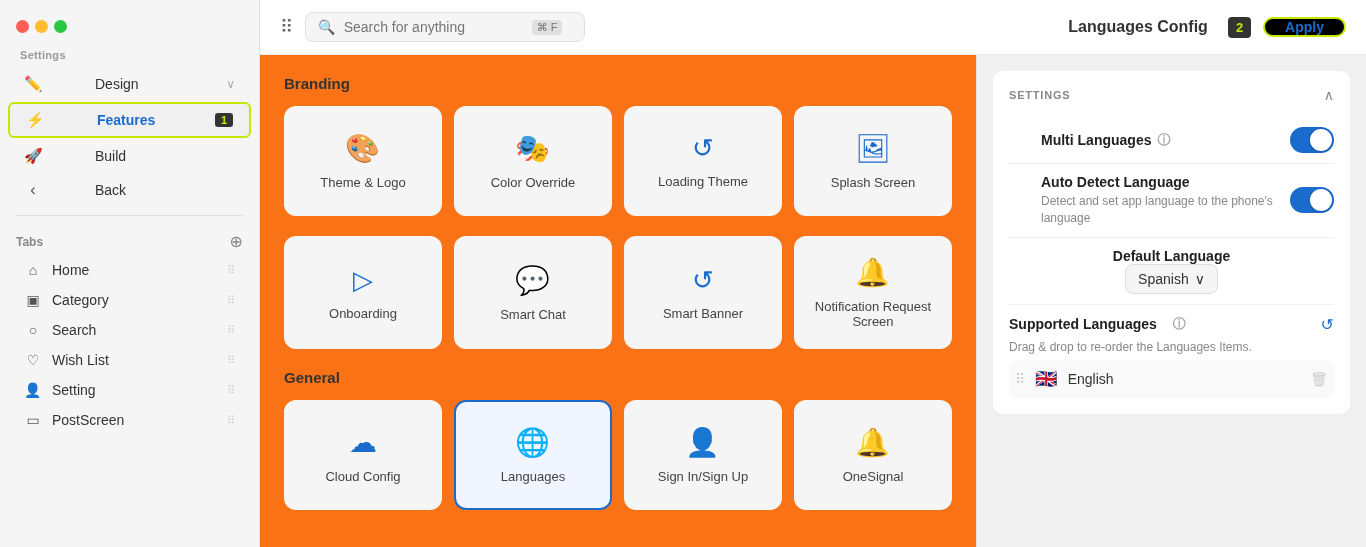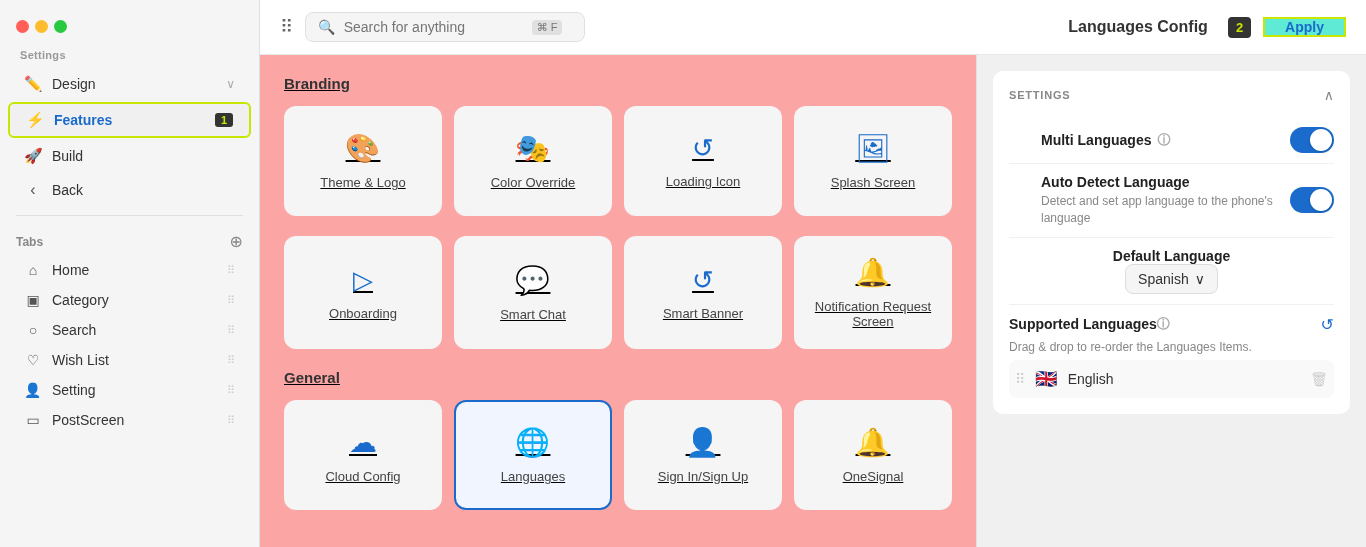--- a/index.html
+++ b/index.html
@@ -9,43 +9,43 @@
     .sidebar { width: 260px; background: #f5f5f5; border-right: 1px solid #e0e0e0; display: flex; flex-direction: column; padding: 12px 0; flex-shrink: 0; }
     .window-controls { display: flex; gap: 6px; padding: 8px 16px 12px; }
     .wc { width: 13px; height: 13px; border-radius: 50%; }
     .wc.red { background: #ff5f57; }
     .wc.yellow { background: #febc2e; }
     .wc.green { background: #28c840; }
     .sidebar-section-label { font-size: 11px; color: #999; font-weight: 600; padding: 4px 20px 6px; text-transform: none; letter-spacing: 0.3px; }
     .sidebar-item { display: flex; align-items: center; gap: 10px; padding: 7px 16px; cursor: pointer; font-size: 14px; color: #333; border-radius: 6px; margin: 1px 8px; }
     .sidebar-item.highlighted { border: 2px solid #c8e600; background: #f0f0f0; border-radius: 6px; }
     .sidebar-item .item-icon { width: 18px; text-align: center; font-size: 15px; color: #555; }
-    .sidebar-item .item-label { flex: 1; }
+    .sidebar-item .item-label { flex: 1; margin-left: 43px; }
     .sidebar-item .item-arrow { color: #aaa; font-size: 12px; }
     .sidebar-divider { height: 1px; background: #e0e0e0; margin: 8px 16px; }
     .tabs-header { display: flex; align-items: center; justify-content: space-between; padding: 8px 16px 4px; }
     .tabs-label { font-size: 12px; color: #888; font-weight: 600; }
     .tabs-add { color: #888; font-size: 16px; cursor: pointer; }
     .tab-item { display: flex; align-items: center; gap: 10px; padding: 6px 16px; cursor: pointer; font-size: 14px; color: #333; margin: 1px 8px; border-radius: 6px; }
     .tab-item .tab-icon { width: 18px; text-align: center; font-size: 14px; color: #555; }
     .tab-item .tab-label { flex: 1; }
     .tab-item .tab-drag { color: #ccc; font-size: 11px; }
 
     
     .main { flex: 1; display: flex; flex-direction: column; background: #fff; overflow: hidden; }
     .topbar { display: flex; align-items: center; padding: 12px 20px; border-bottom: 1px solid #e8e8e8; background: #fff; gap: 12px; }
     .grid-icon { color: #666; font-size: 18px; cursor: pointer; }
     .search-bar { display: flex; align-items: center; gap: 8px; background: #f5f5f5; border: 1px solid #e0e0e0; border-radius: 8px; padding: 6px 12px; flex: 0 0 280px; }
     .search-bar input { background: none; border: none; outline: none; font-size: 14px; color: #404040; width: 180px; }
     .search-shortcut { background: #e0e0e0; border-radius: 4px; padding: 1px 5px; font-size: 11px; color: #777; }
     .topbar-title { margin-left: auto; font-size: 16px; font-weight: 600; color: #333; }
-    .apply-btn { background: #5eead4; border: 2px solid #c8e600; border-radius: 0; color: #1a6bcc; font-size: 14px; font-weight: 600; padding: 0 20px; cursor: pointer; }
+    .apply-btn { background: #000000; border: 2px solid #c8e600; border-radius: 16px; color: #1a6bcc; font-size: 14px; font-weight: 600; padding: 0 20px; cursor: pointer; }
 
     .content { display: flex; flex: 1; overflow: hidden; }
-    .features-panel { flex: 1; overflow-y: auto; padding: 20px 24px; background: #fca5a5; text-decoration: underline; }
+    .features-panel { flex: 1; overflow-y: auto; padding: 20px 24px; background: #f97316; }
     .section-title { font-size: 15px; font-weight: 600; color: #333; margin-bottom: 14px; }
     .cards-grid { display: grid; grid-template-columns: repeat(4, 1fr); gap: 12px; margin-bottom: 20px; }
     .card { background: #f5f5f5; border-radius: 12px; padding: 20px 16px; display: flex; flex-direction: column; align-items: center; justify-content: center; gap: 10px; cursor: pointer; min-height: 110px; }
     .card.active-card { border: 2px solid #1a6bcc; background: #f0f5ff; }
     .card-icon { font-size: 28px; color: #1a6bcc; }
     .card-label { font-size: 13px; color: #444; text-align: center; font-weight: 500; }
     .general-grid { display: grid; grid-template-columns: repeat(4, 1fr); gap: 12px; }
 
     
     .right-panel { width: 390px; background: #f0f0f0; border-left: 1px solid #e0e0e0; overflow-y: auto; flex-shrink: 0; }
@@ -58,21 +58,21 @@
     .settings-row-left { flex: 1; padding-left: 32px; }
     .settings-row-label { font-size: 14px; font-weight: 600; color: #222; display: flex; align-items: center; gap: 6px; }
     .settings-row-desc { font-size: 12px; color: #888; margin-top: 3px; line-height: 1.4; }
     .info-icon { color: #aaa; font-size: 13px; }
     .toggle { width: 44px; height: 26px; border-radius: 13px; background: #1a6bcc; position: relative; cursor: pointer; flex-shrink: 0; }
     .toggle-knob { width: 22px; height: 22px; background: #fff; border-radius: 50%; position: absolute; top: 2px; right: 2px; box-shadow: 0 1px 3px rgba(0,0,0,0.2); }
     .default-lang-row { display: flex; align-items: center; justify-content: space-between; padding: 10px 0; border-bottom: 1px solid #f0f0f0; flex-direction: column; }
     .default-lang-label { font-size: 14px; font-weight: 600; color: #222; }
     .lang-select { display: flex; align-items: center; gap: 6px; background: #f5f5f5; border: 1px solid #ddd; border-radius: 8px; padding: 6px 12px; cursor: pointer; font-size: 14px; color: #333; }
     .supported-lang-header { display: flex; align-items: center; justify-content: space-between; padding: 10px 0 6px; }
-    .supported-lang-label { font-size: 14px; font-weight: 600; color: #222; display: flex; align-items: center; gap: 0; }
+    .supported-lang-label { font-size: 14px; font-weight: 600; color: #222; display: flex; align-items: center; gap: 16px; }
     .refresh-icon { color: #1a6bcc; font-size: 16px; cursor: pointer; }
     .lang-desc { font-size: 12px; color: #888; margin-bottom: 0; }
     .lang-item { display: flex; align-items: center; gap: 10px; padding: 8px 6px; background: #f9f9f9; border-radius: 8px; margin-top: 6px; }
     .lang-drag { color: #ccc; font-size: 14px; }
     .lang-flag { font-size: 18px; }
     .lang-name { flex: 1; font-size: 14px; color: #333; font-weight: 500; }
     .lang-delete { color: #ccc; font-size: 14px; cursor: pointer; }
     .chevron-up { color: #888; font-size: 14px; cursor: pointer; }
   </style>
 </head>
@@ -170,21 +170,21 @@
         <div class="card">
           <span class="card-icon">🎨</span>
           <span class="card-label">Theme &amp; Logo</span>
         </div>
         <div class="card">
           <span class="card-icon">🎭</span>
           <span class="card-label">Color Override</span>
         </div>
         <div class="card">
           <span class="card-icon" style="font-size:26px; color:#1a6bcc;">↺</span>
-          <span class="card-label">Loading Icon</span>
+          <span class="card-label">Loading Theme</span>
         </div>
         <div class="card">
           <span class="card-icon">🖼</span>
           <span class="card-label">Splash Screen</span>
         </div>
       </div>
 
       <div class="cards-grid" style="margin-bottom:20px;">
         <div class="card">
           <span class="card-icon" style="font-size:26px;">▷</span>

